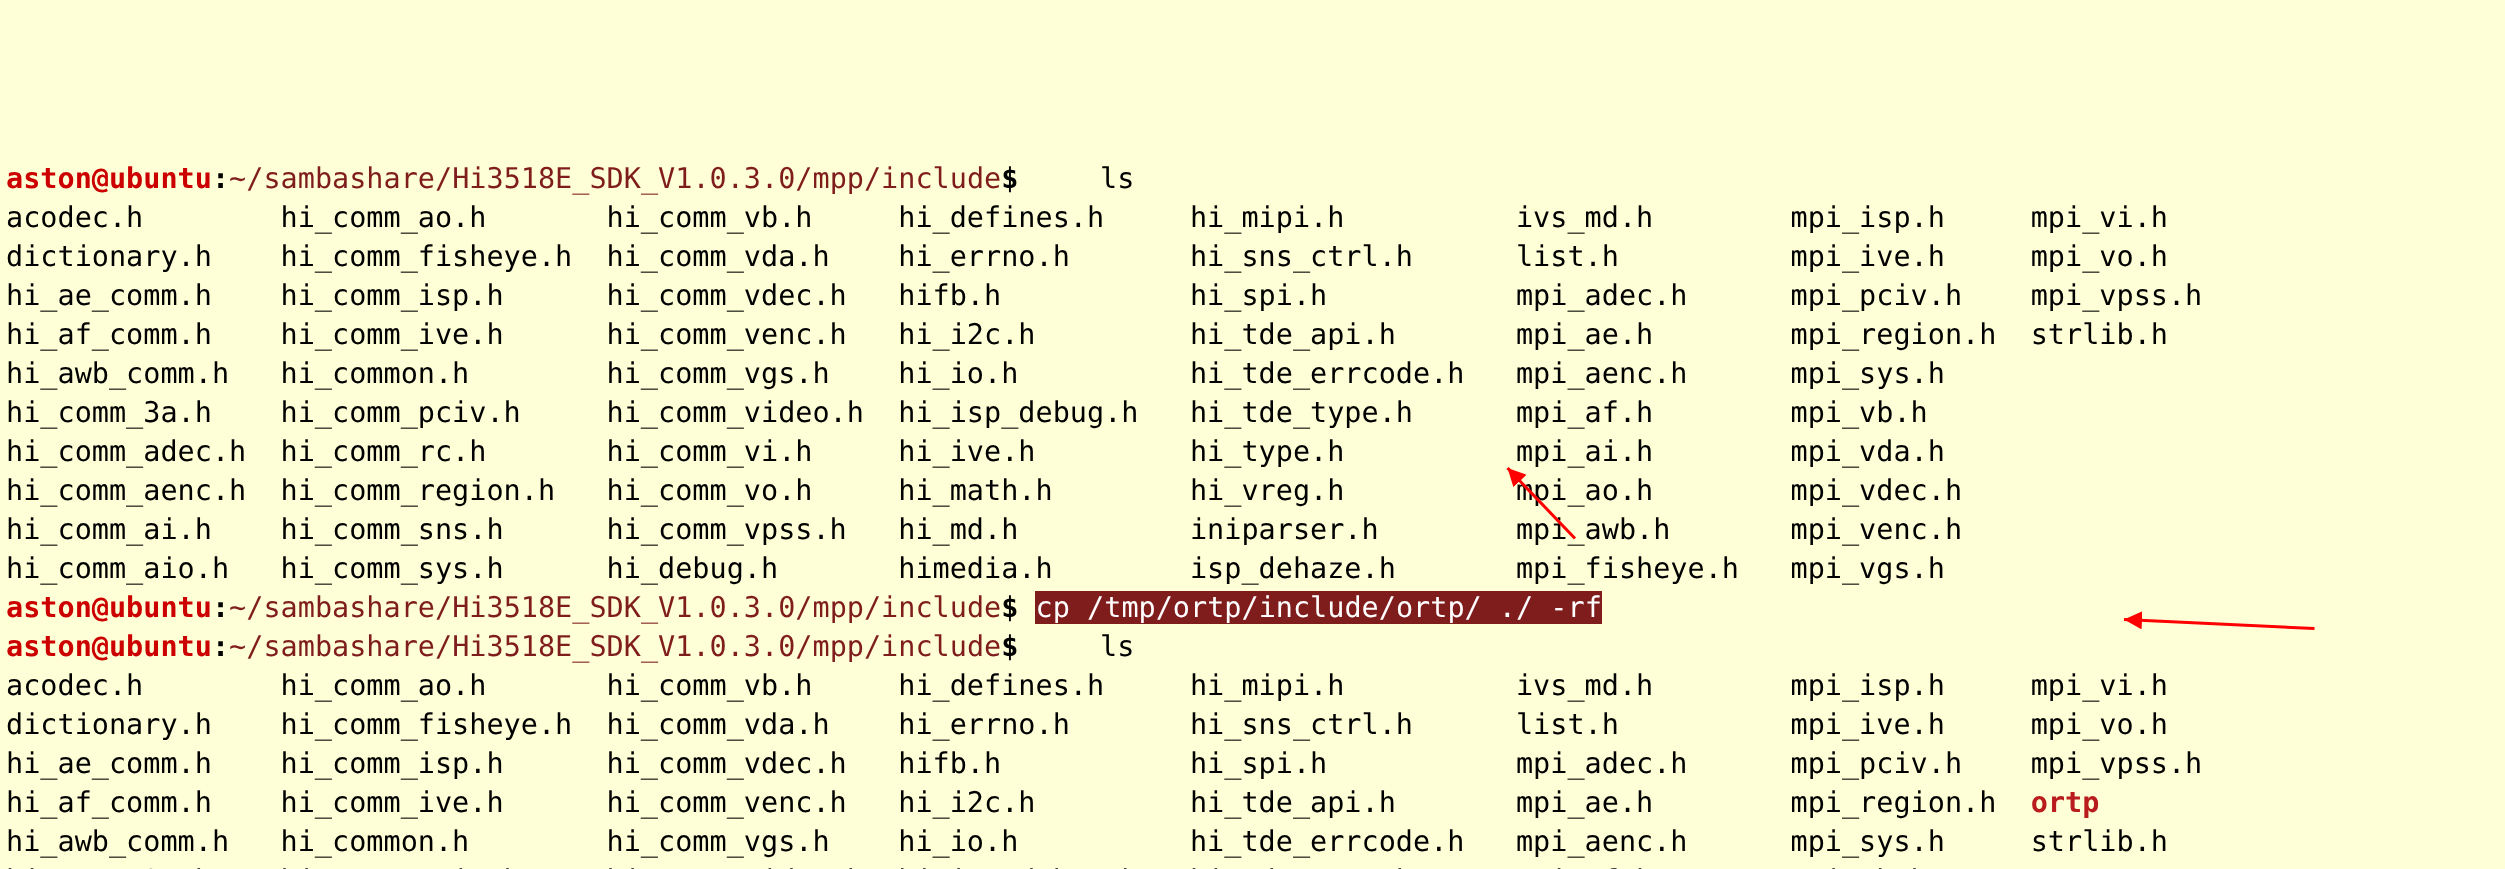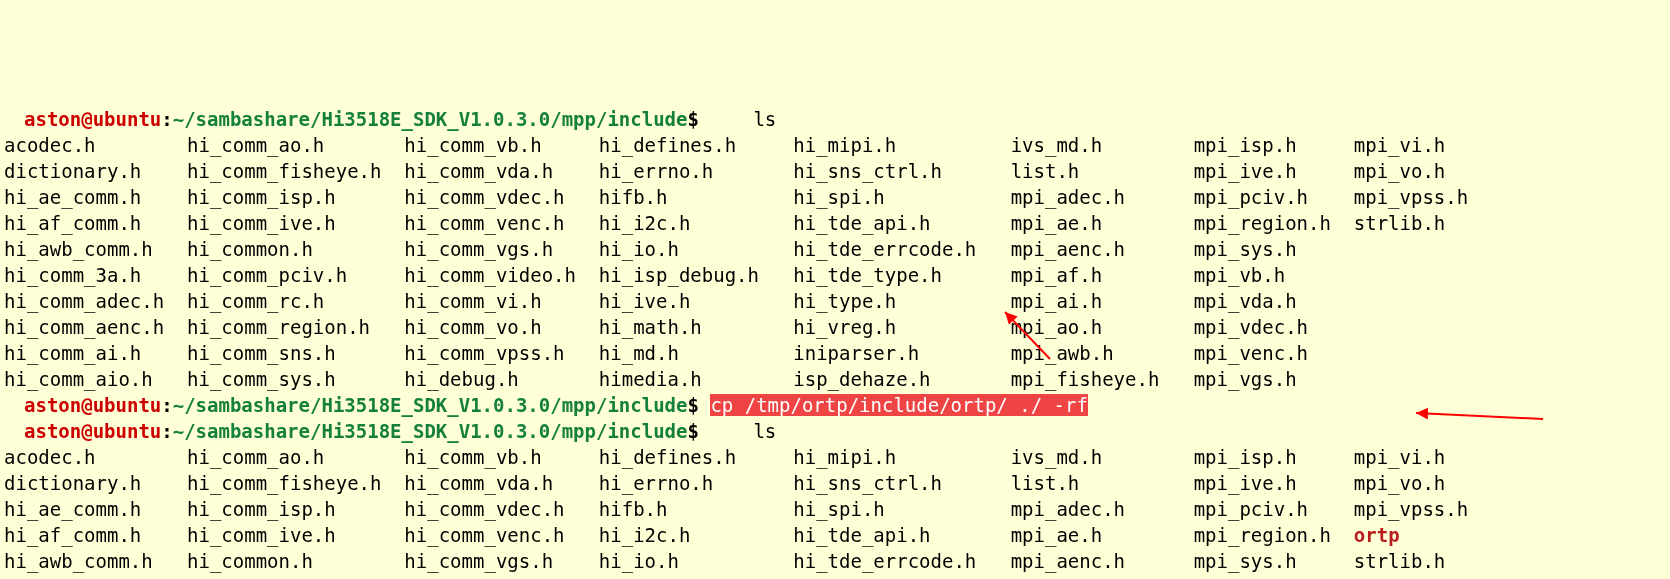--- a/index.html
+++ b/index.html
@@ -9,27 +9,27 @@
     font-size:19px;
     line-height:26px;
     color:#000;
     white-space:pre;
     padding:2px 4px;
     width:1670px;
     box-sizing:border-box;
     position:relative;
   }
   .line{display:block;white-space:pre;}
-  .user{color:#cc0000;font-weight:bold;margin-left:20px;}
+  .user{color:#cc0000;font-weight:bold;}
   .host{color:#cc0000;font-weight:bold;}
   .colon{color:#000;font-weight:bold;}
-  .path{color:#15803d;font-weight:bold;}
+  .path{color:#7f1d1d;font-weight:normal;}
   .dollar{color:#000;font-weight:bold;}
   .cmd{color:#000;margin-left:43px;}
-  .hl{background:#ef4444;color:#fff;}
+  .hl{background:#7f1d1d;color:#fff;}
   .dir{color:#b91c1c;font-weight:bold;}
   .arrow{position:absolute;pointer-events:none;}
   .arrow svg{display:block;}
 </style>
 </head>
 <body>
 
 
 
 <div id="term"><span class="line"><span class="user">aston</span><span class="host">@ubuntu</span><span class="colon">:</span><span class="path">~/sambashare/Hi3518E_SDK_V1.0.3.0/mpp/include</span><span class="dollar">$ </span><span class="cmd">ls</span></span><span class="line">acodec.h        hi_comm_ao.h       hi_comm_vb.h     hi_defines.h     hi_mipi.h          ivs_md.h        mpi_isp.h     mpi_vi.h</span><span class="line">dictionary.h    hi_comm_fisheye.h  hi_comm_vda.h    hi_errno.h       hi_sns_ctrl.h      list.h          mpi_ive.h     mpi_vo.h</span><span class="line">hi_ae_comm.h    hi_comm_isp.h      hi_comm_vdec.h   hifb.h           hi_spi.h           mpi_adec.h      mpi_pciv.h    mpi_vpss.h</span><span class="line">hi_af_comm.h    hi_comm_ive.h      hi_comm_venc.h   hi_i2c.h         hi_tde_api.h       mpi_ae.h        mpi_region.h  strlib.h</span><span class="line">hi_awb_comm.h   hi_common.h        hi_comm_vgs.h    hi_io.h          hi_tde_errcode.h   mpi_aenc.h      mpi_sys.h     </span><span class="line">hi_comm_3a.h    hi_comm_pciv.h     hi_comm_video.h  hi_isp_debug.h   hi_tde_type.h      mpi_af.h        mpi_vb.h      </span><span class="line">hi_comm_adec.h  hi_comm_rc.h       hi_comm_vi.h     hi_ive.h         hi_type.h          mpi_ai.h        mpi_vda.h     </span><span class="line">hi_comm_aenc.h  hi_comm_region.h   hi_comm_vo.h     hi_math.h        hi_vreg.h          mpi_ao.h        mpi_vdec.h    </span><span class="line">hi_comm_ai.h    hi_comm_sns.h      hi_comm_vpss.h   hi_md.h          iniparser.h        mpi_awb.h       mpi_venc.h    </span><span class="line">hi_comm_aio.h   hi_comm_sys.h      hi_debug.h       himedia.h        isp_dehaze.h       mpi_fisheye.h   mpi_vgs.h     </span><span class="line"><span class="user">aston</span><span class="host">@ubuntu</span><span class="colon">:</span><span class="path">~/sambashare/Hi3518E_SDK_V1.0.3.0/mpp/include</span><span class="dollar">$ </span><span class="hl">cp /tmp/ortp/include/ortp/ ./ -rf</span></span><span class="line"><span class="user">aston</span><span class="host">@ubuntu</span><span class="colon">:</span><span class="path">~/sambashare/Hi3518E_SDK_V1.0.3.0/mpp/include</span><span class="dollar">$ </span><span class="cmd">ls</span></span><span class="line">acodec.h        hi_comm_ao.h       hi_comm_vb.h     hi_defines.h     hi_mipi.h          ivs_md.h        mpi_isp.h     mpi_vi.h</span><span class="line">dictionary.h    hi_comm_fisheye.h  hi_comm_vda.h    hi_errno.h       hi_sns_ctrl.h      list.h          mpi_ive.h     mpi_vo.h</span><span class="line">hi_ae_comm.h    hi_comm_isp.h      hi_comm_vdec.h   hifb.h           hi_spi.h           mpi_adec.h      mpi_pciv.h    mpi_vpss.h</span><span class="line">hi_af_comm.h    hi_comm_ive.h      hi_comm_venc.h   hi_i2c.h         hi_tde_api.h       mpi_ae.h        mpi_region.h  <span class="dir">ortp</span></span><span class="line">hi_awb_comm.h   hi_common.h        hi_comm_vgs.h    hi_io.h          hi_tde_errcode.h   mpi_aenc.h      mpi_sys.h     strlib.h</span><span class="line">hi_comm_3a.h    hi_comm_pciv.h     hi_comm_video.h  hi_isp_debug.h   hi_tde_type.h      mpi_af.h        mpi_vb.h      </span></div>

